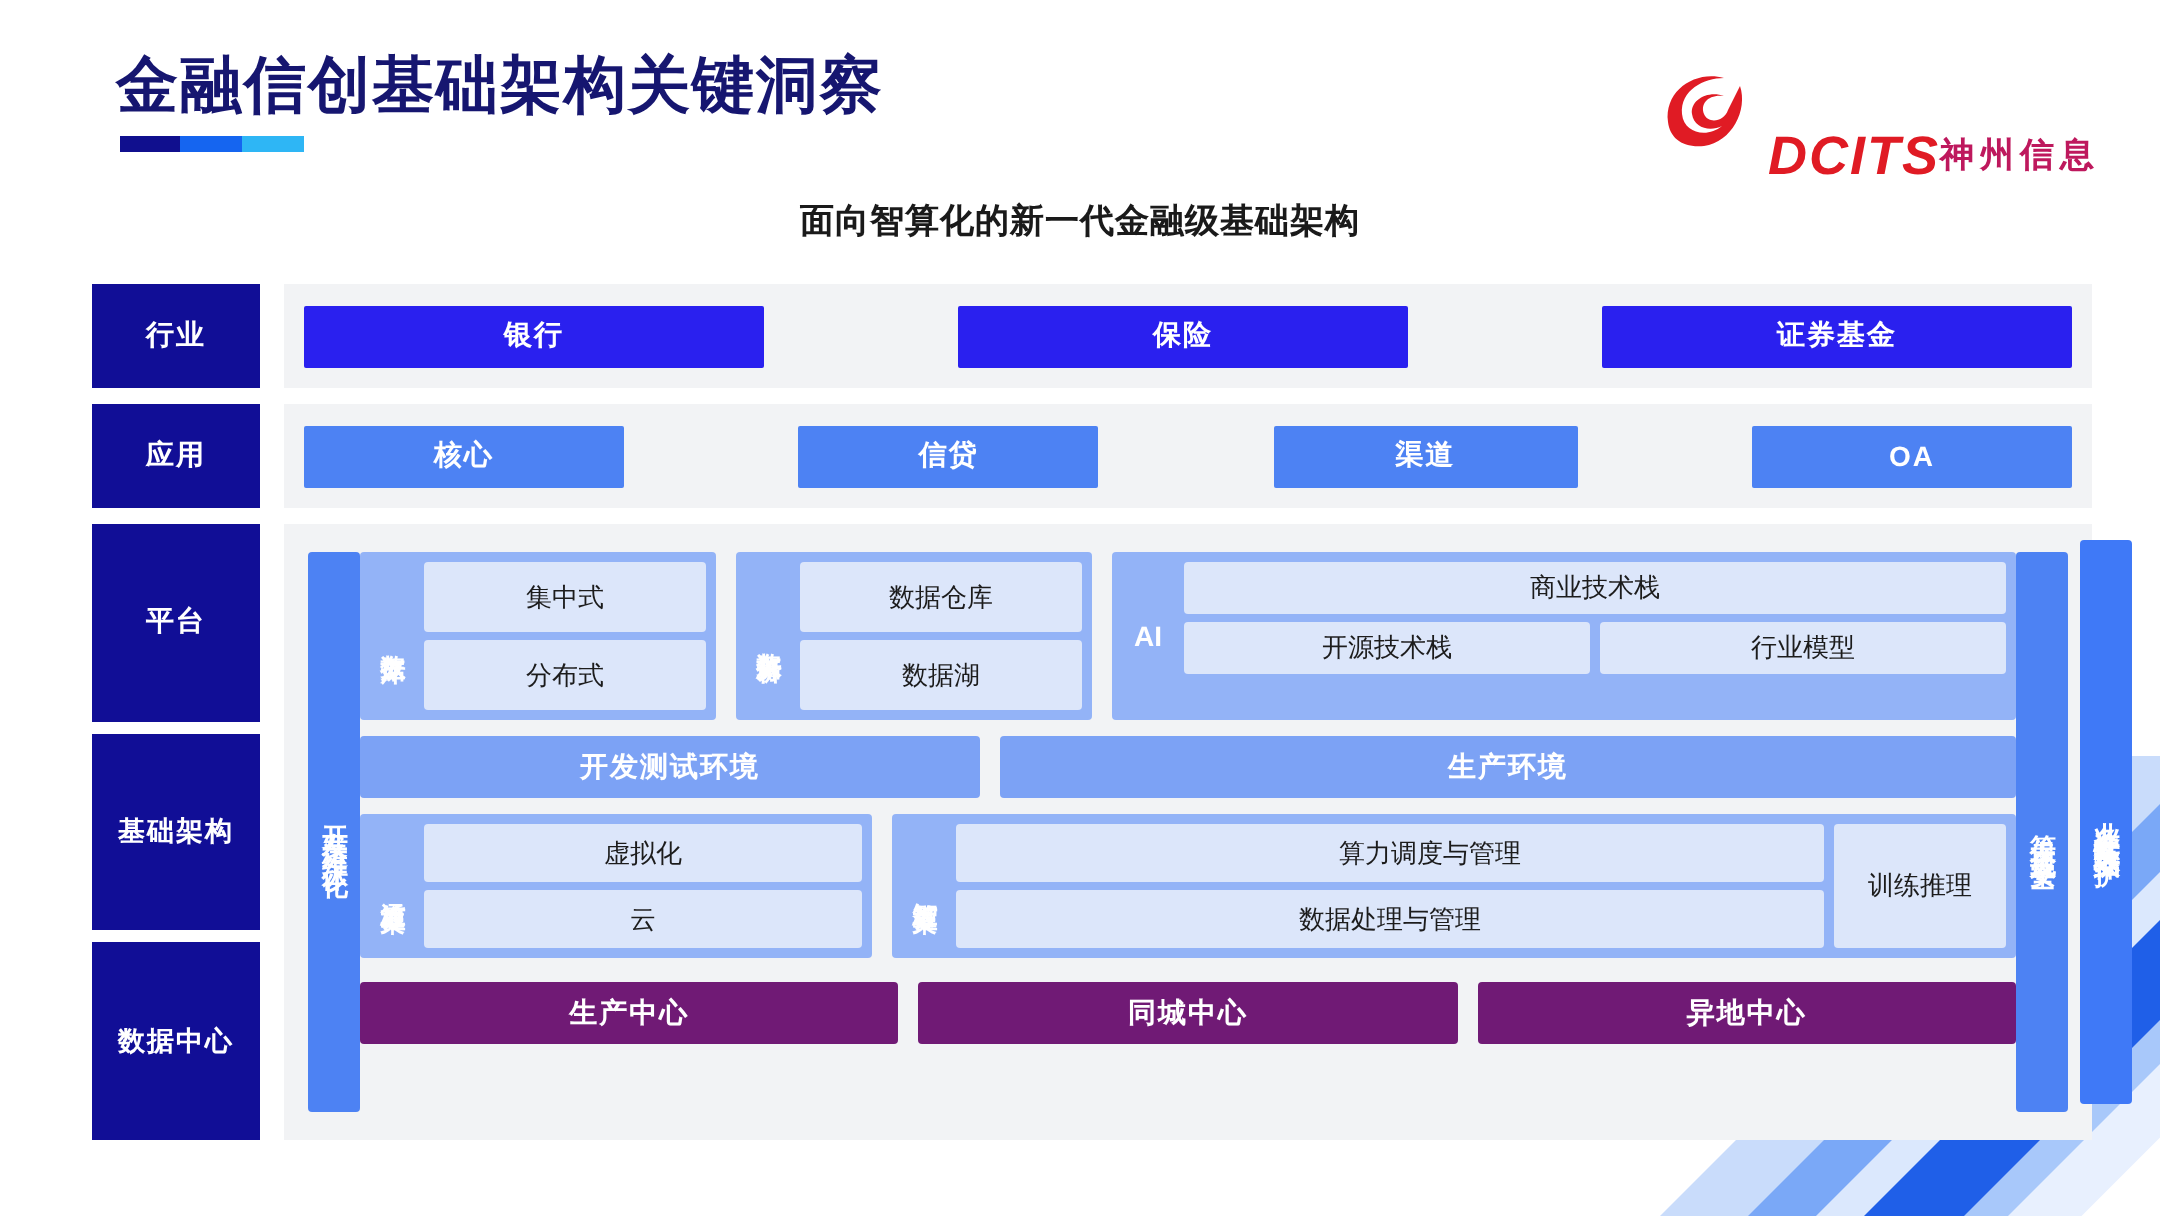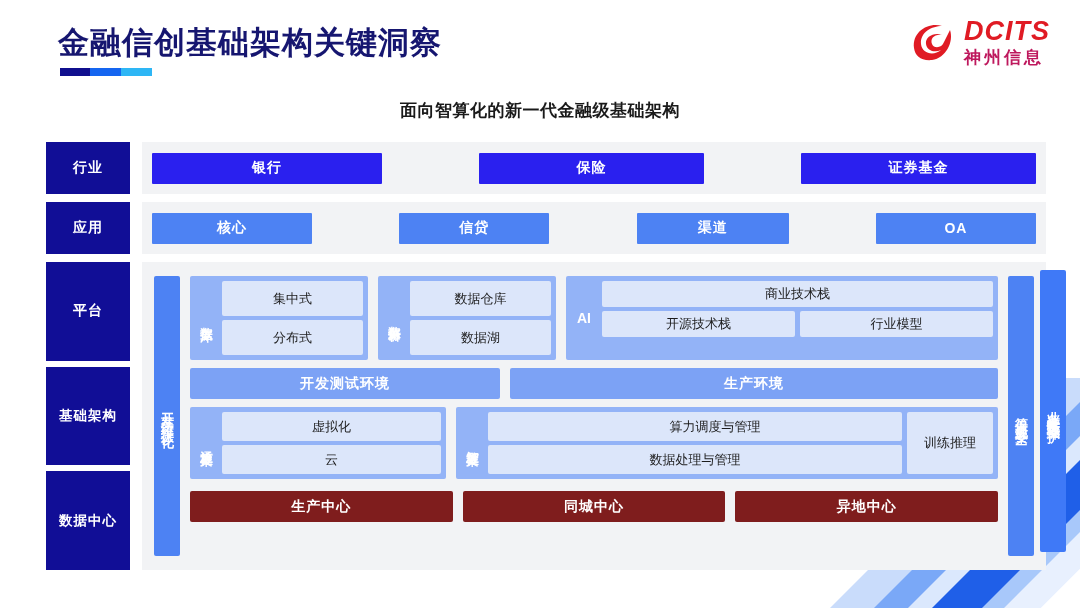--- a/index.html
+++ b/index.html
@@ -24,21 +24,21 @@
   
   .title{position:absolute;left:58px;top:22px;font-size:31px;font-weight:bold;color:#161670;letter-spacing:1px;text-align:right;}
   .rule{position:absolute;left:60px;top:68px;display:flex;height:8px;width:92px;}
   .rule span{height:100%;}
   .rule .r1{width:33%;background:#100f8e;}
   .rule .r2{width:33%;background:#1565f0;}
   .rule .r3{width:34%;background:#2eb6f5;}
 
   .logo{position:absolute;right:30px;top:18px;display:flex;align-items:center;gap:8px;}
   .logo-mark{width:48px;height:48px;position:relative;}
-  .logo-text{display:flex;flex-direction:column;line-height:1;}
+  .logo-text{display:flex;flex-direction:row;line-height:1;margin-top:47px;}
   .logo-en{font-size:27px;font-weight:bold;color:#e01b24;letter-spacing:1px;font-style:italic;}
   .logo-cn{font-size:17px;font-weight:bold;color:#be185d;letter-spacing:3px;margin-top:4px;}
 
   .subtitle{position:absolute;left:0;right:0;top:99px;text-align:center;font-size:17px;font-weight:bold;color:#1a1a1a;letter-spacing:.5px;}
 
   
   .diagram{position:absolute;left:46px;top:142px;width:1000px;}
   .row{display:flex;align-items:stretch;margin-bottom:8px;}
 
   .lbl{width:84px;flex:0 0 84px;background:#110e96;color:#fff;font-size:14px;font-weight:bold;
@@ -64,21 +64,21 @@
 
   
   .r-plat{height:308px;}
   .labelcol{width:84px;flex:0 0 84px;display:flex;flex-direction:column;}
   .labelcol .lbl{flex:1;margin-bottom:6px;}
   .labelcol .lbl:last-child{margin-bottom:0;}
   .lbl-plat{height:134px;flex:0 0 134px;}
   .lbl-infra{height:110px;flex:0 0 110px;}
   .lbl-dc{height:44px;flex:0 0 44px;}
 
-  .bigpanel{flex:1;margin-left:12px;background:#f2f3f5;display:flex;padding:14px 12px;gap:10px;}
+  .bigpanel{flex:1;margin-left:12px;background:#f2f3f5;display:flex;padding:14px 12px;}
 
   .vbar{width:26px;flex:0 0 26px;background:#4d82f3;color:#fff;font-size:13px;font-weight:bold;
         writing-mode:vertical-rl;text-orientation:upright;letter-spacing:4px;
         display:flex;align-items:center;justify-content:center;border-radius:2px;}
 
   .center{flex:1;display:flex;flex-direction:column;gap:8px;min-width:0;}
 
   .band{display:flex;gap:10px;}
 
   
@@ -88,21 +88,21 @@
            display:flex;align-items:center;justify-content:center;}
   .grp-cap.h{writing-mode:horizontal-tb;width:26px;flex:0 0 26px;font-size:14px;letter-spacing:0;}
   .grp-cells{flex:1;display:flex;flex-direction:column;gap:4px;min-width:0;}
   .grp-rowcells{display:flex;gap:5px;}
   .cell{background:#dce6fa;color:#1c1c1c;font-size:13px;display:flex;align-items:center;justify-content:center;
         height:26px;border-radius:2px;flex:1;white-space:nowrap;}
 
   .env{background:#7ca2f5;color:#fff;font-size:14px;font-weight:bold;height:31px;border-radius:2px;
        display:flex;align-items:center;justify-content:center;letter-spacing:1px;}
 
-  .dc{background:#7f1d1d;color:#fff;font-size:14px;font-weight:bold;height:31px;border-radius:2px;
+  .dc{background:#701a75;color:#fff;font-size:14px;font-weight:bold;height:31px;border-radius:2px;
       display:flex;align-items:center;justify-content:center;letter-spacing:1px;flex:1;}
   .vbar-right{width:26px;flex:0 0 26px;background:#4d82f3;color:#fff;font-size:13px;font-weight:bold;
         writing-mode:vertical-rl;text-orientation:upright;letter-spacing:3px;
         display:flex;align-items:center;justify-content:center;border-radius:2px;}
   .vbar-outside{position:absolute;right:14px;top:270px;width:26px;height:282px;background:#3f79f7;
         color:#fff;font-size:13px;font-weight:bold;writing-mode:vertical-rl;text-orientation:upright;
         letter-spacing:2px;display:flex;align-items:center;justify-content:center;border-radius:2px;}
 </style>
 </head>
 <body>

